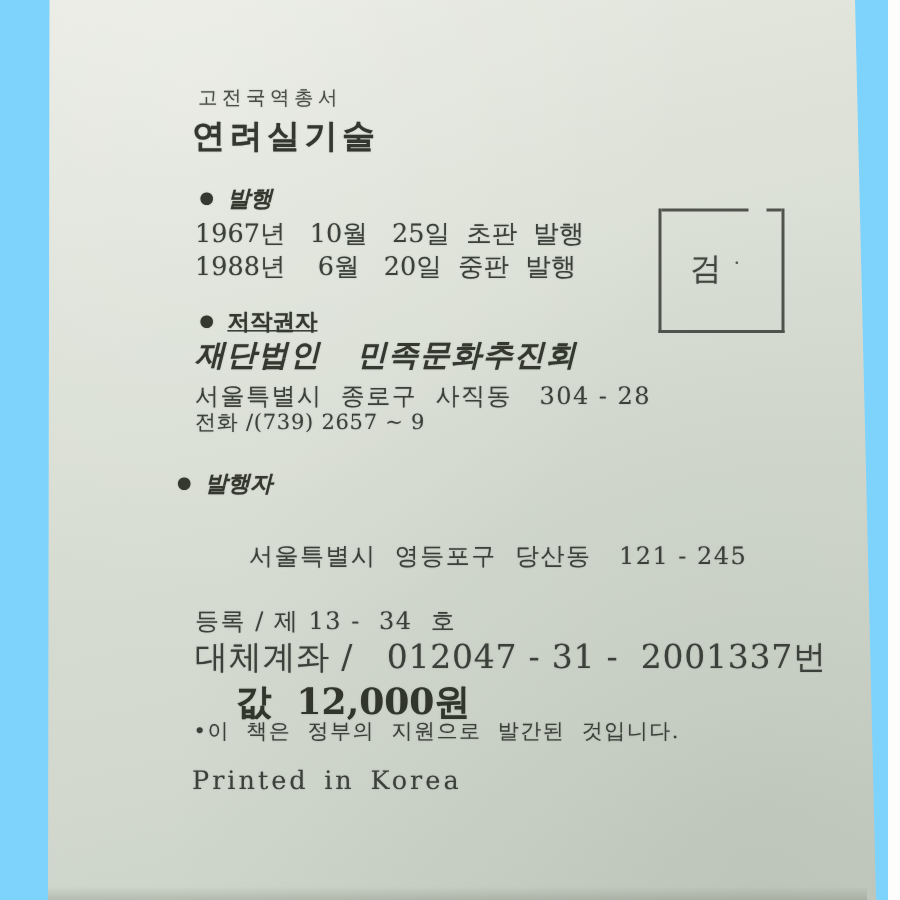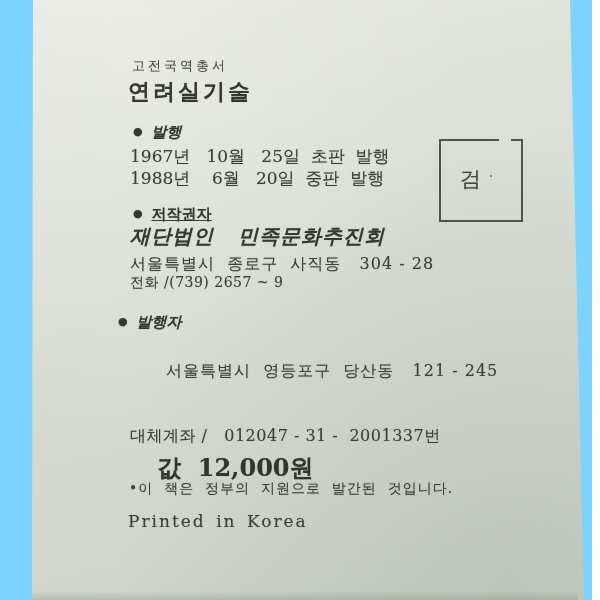--- a/index.html
+++ b/index.html
@@ -64,21 +64,21 @@
   .l-date2   { top: 169px; left: 130px; font-size: 17px; }
   .l-copylabel{ top: 206px; left: 133px; font-size: 15px; text-decoration: underline; }
   .l-holder  { top: 225px; left: 130px; font-size: 20px; font-weight: 600; letter-spacing: 1px; color: #34382f; font-style: italic; }
   .l-addr1   { top: 255px; left: 130px; font-size: 16px; letter-spacing: 1px; }
   .l-phone1  { top: 275px; left: 130px; font-size: 14px; letter-spacing: 0.5px; }
   .l-puberlabel{ top: 314px; left: 118px; font-size: 15px; font-style: italic; }
   .l-pubname { top: 332px; left: 128px; font-size: 20px; font-weight: 800; letter-spacing: -0.5px; color: #31352c; }
   .l-addr2   { top: 362px; left: 130px; font-size: 16px; letter-spacing: 1px; margin-left: 36px; }
   .l-phone2  { top: 384px; left: 130px; font-size: 17px; letter-spacing: 0.5px; }
   .l-reg     { top: 405px; left: 130px; font-size: 16px; letter-spacing: 1px; }
-  .l-giro    { top: 427px; left: 130px; font-size: 16px; letter-spacing: 0.5px; }
+  .l-giro    { top: 427px; left: 130px; font-size: 22px; letter-spacing: 0.5px; }
   .l-price   { top: 455px; left: 133px; font-size: 24px; font-weight: 800; color: #31352c; margin-left: 24px; }
   .l-note    { top: 481px; left: 129px; font-size: 14px; letter-spacing: 1px; }
   .l-printed { top: 512px; left: 128px; font-size: 17px; letter-spacing: 2px; word-spacing: 3px; }
 
   
   .stampbox {
     position: absolute;
     left: 439px;
     top: 139px;
     width: 84px;
@@ -127,20 +127,21 @@
   <div class="line l-date1">1967년   10월   25일  초판  발행</div>
   <div class="line l-date2">1988년    6월   20일  중판  발행</div>
 
   <div class="line l-copylabel"><span class="bullet">●</span><span class="sec-label">저작권자</span></div>
   <div class="line l-holder">재단법인   민족문화추진회</div>
   <div class="line l-addr1">서울특별시  종로구  사직동   304 - 28</div>
   <div class="line l-phone1">전화 /(739) 2657 ~ 9</div>
 
   <div class="line l-puberlabel"><span class="bullet">●</span><span class="sec-label">발행자</span></div>
   <div class="line l-addr2">서울특별시  영등포구  당산동   121 - 245</div>
+  <div class="line l-reg">등록 / 제 13 -  34  호</div>
   <div class="line l-giro">대체계좌 /   012047 - 31 -  2001337번</div>
 
   <div class="line l-price">값  12,000원</div>
   <div class="line l-printed">Printed in Korea</div>
 
   <div class="line l-note">•이  책은  정부의  지원으로  발간된  것입니다.</div>
 
   <div class="stampbox">
     <span class="seg seg-left"></span>
     <span class="seg seg-right"></span>

